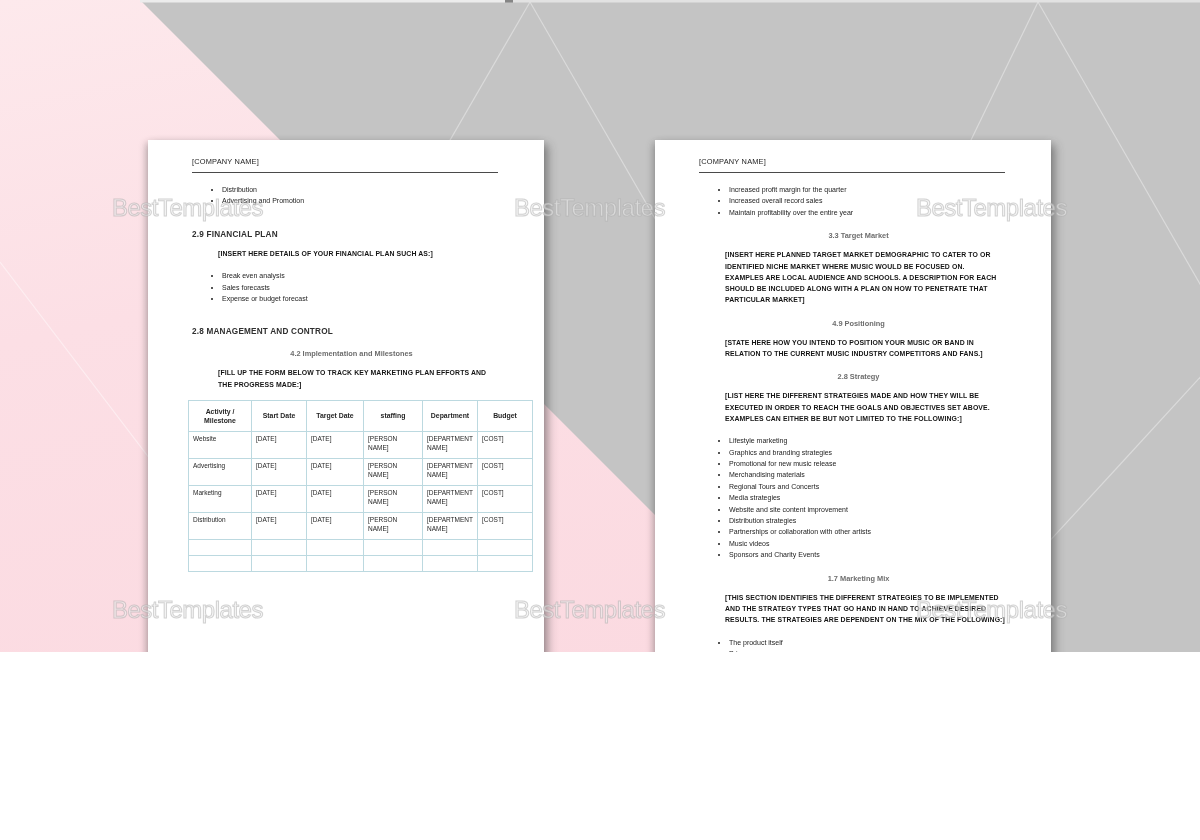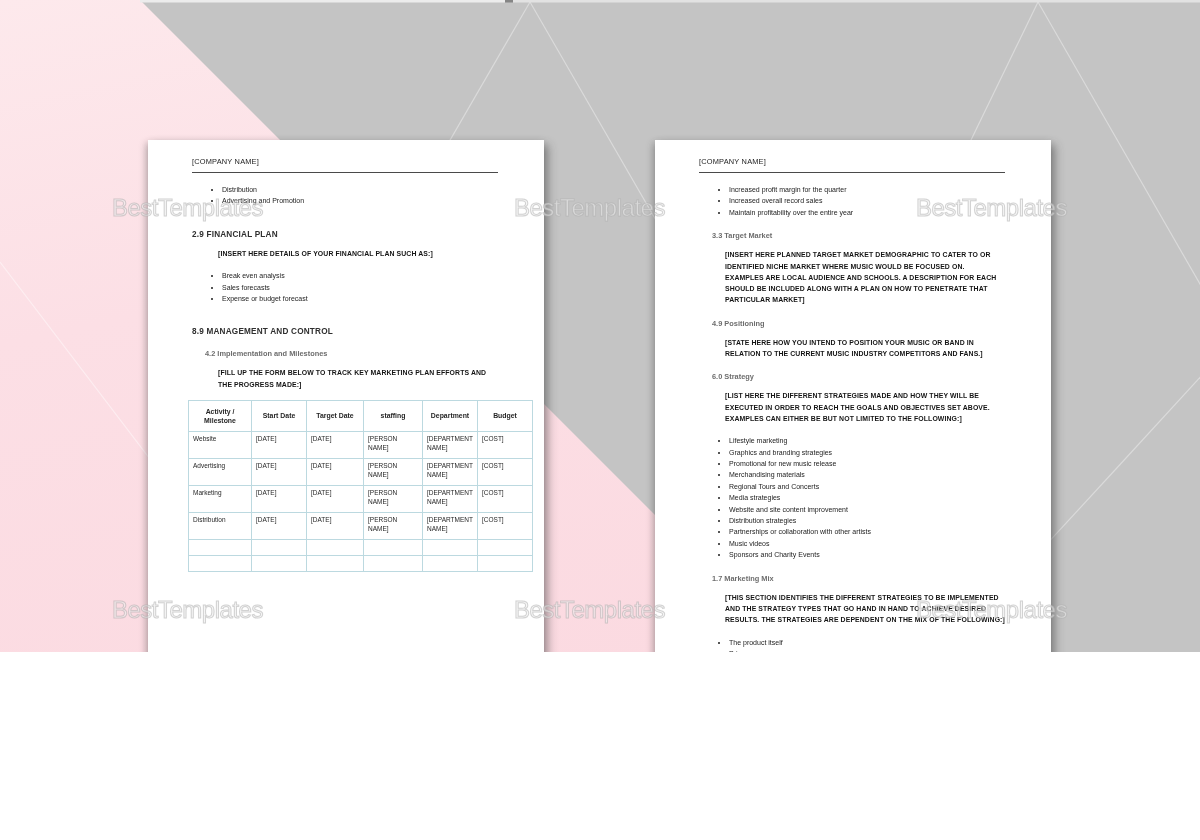--- a/index.html
+++ b/index.html
@@ -20,21 +20,21 @@
   .page-right{left:655px;top:140px;width:396px;height:562px;}
   .page-inner{padding:17px 46px 0 44px;}
 
   .company{font-size:7.4px;letter-spacing:.2px;color:#222;display:block;}
   .rule{border:0;border-top:1px solid #4a4a4a;margin:6px 0 0 0;height:0;}
 
   ul.doc-list{margin:11px 0 0 0;padding:0 0 0 30px;list-style:disc;}
   ul.doc-list li{font-size:7px;line-height:11.4px;color:#1c1c1c;}
 
   .doc-h1{font-size:8.2px;font-weight:bold;color:#2f2f2f;margin:23px 0 0 0;letter-spacing:.2px;}
-  .doc-h2{font-size:7.4px;font-weight:bold;color:#6d6d6d;margin:13px 0 0 13px;}
+  .doc-h2{font-size:7.4px;font-weight:bold;color:#6d6d6d;margin:13px 0 0 13px;text-align:center;}
   .placeholder{
     font-size:6.9px;line-height:11.3px;font-weight:bold;color:#141414;
     margin:9px 0 0 26px;letter-spacing:.1px;
   }
 
   
   table.milestones{
     border-collapse:collapse;margin:10px 0 0 -4px;width:318px;table-layout:fixed;
   }
   table.milestones th, table.milestones td{
@@ -110,21 +110,21 @@
         </ul>
 
       <div class="doc-h1">2.9 FINANCIAL PLAN</div>
       <p class="placeholder">[INSERT HERE DETAILS OF YOUR FINANCIAL PLAN SUCH AS:]</p>
       <ul class="doc-list">
           <li>Break even analysis</li>
           <li>Sales forecasts</li>
           <li>Expense or budget forecast</li>
         </ul>
 
-      <div class="doc-h1">8.9 MANAGEMENT AND CONTROL</div>
+      <div class="doc-h1">2.8 MANAGEMENT AND CONTROL</div>
       <div class="doc-h2">4.2 Implementation and Milestones</div>
       <p class="placeholder">[FILL UP THE FORM BELOW TO TRACK KEY MARKETING PLAN EFFORTS AND THE PROGRESS MADE:]</p>
 
       <table class="milestones">
           <thead>
             <tr>
               <th>Activity / Milestone</th>
               <th>Start Date</th>
               <th>Target Date</th>
               <th>staffing</th>
@@ -204,21 +204,21 @@
           <li>Increased overall record sales</li>
           <li>Maintain profitability over the entire year</li>
         </ul>
 
       <div class="doc-h2">3.3 Target Market</div>
       <p class="placeholder">[INSERT HERE PLANNED TARGET MARKET DEMOGRAPHIC TO CATER TO OR IDENTIFIED NICHE MARKET WHERE MUSIC WOULD BE FOCUSED ON. EXAMPLES ARE LOCAL AUDIENCE AND SCHOOLS. A DESCRIPTION FOR EACH SHOULD BE INCLUDED ALONG WITH A PLAN ON HOW TO PENETRATE THAT PARTICULAR MARKET]</p>
 
       <div class="doc-h2">4.9 Positioning</div>
       <p class="placeholder">[STATE HERE HOW YOU INTEND TO POSITION YOUR MUSIC OR BAND IN RELATION TO THE CURRENT MUSIC INDUSTRY COMPETITORS AND FANS.]</p>
 
-      <div class="doc-h2">6.0 Strategy</div>
+      <div class="doc-h2">2.8 Strategy</div>
       <p class="placeholder">[LIST HERE THE DIFFERENT STRATEGIES MADE AND HOW THEY WILL BE EXECUTED IN ORDER TO REACH THE GOALS AND OBJECTIVES SET ABOVE. EXAMPLES CAN EITHER BE BUT NOT LIMITED TO THE FOLLOWING:]</p>
       <ul class="doc-list">
           <li>Lifestyle marketing</li>
           <li>Graphics and branding strategies</li>
           <li>Promotional for new music release</li>
           <li>Merchandising materials</li>
           <li>Regional Tours and Concerts</li>
           <li>Media strategies</li>
           <li>Website and site content improvement</li>
           <li>Distribution strategies</li>

